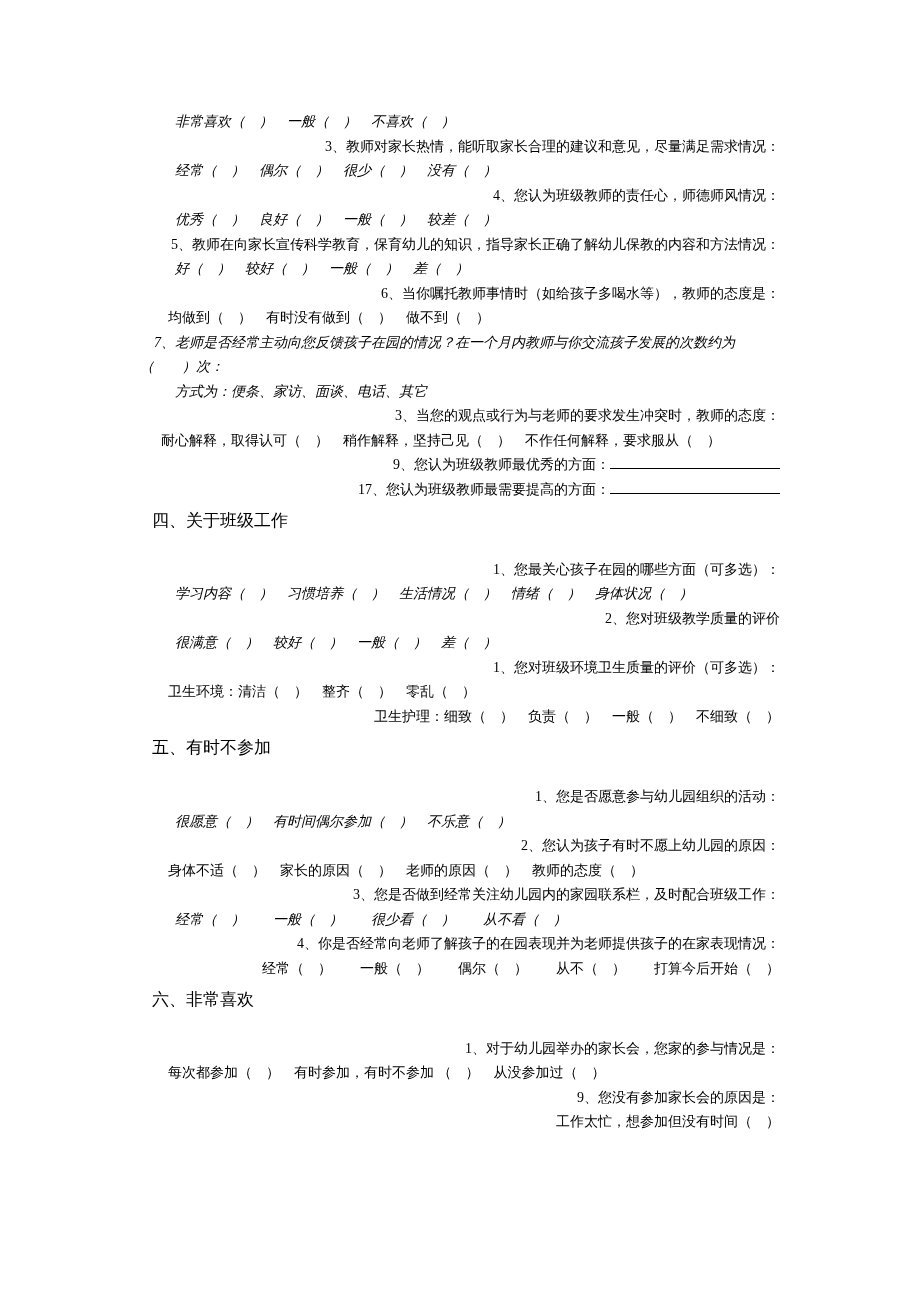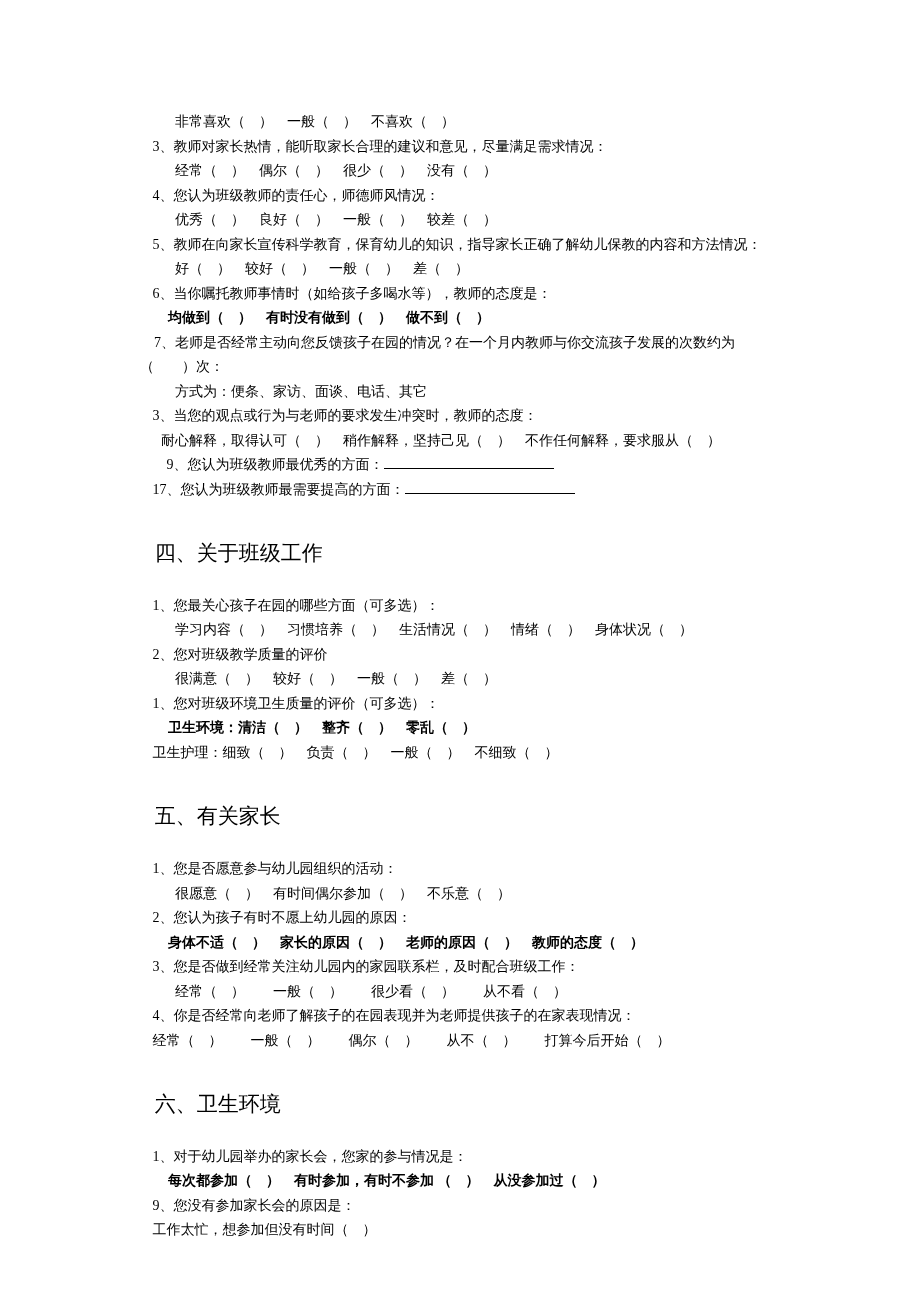--- a/index.html
+++ b/index.html
@@ -7,34 +7,34 @@
       font-size: 14px;
       line-height: 1.75;
       color: #000;
       background: #fff;
       margin: 0;
       padding: 110px 140px 60px 140px;
       width: 920px;
       box-sizing: border-box;
     }
     .section-heading {
-      font-size: 21px;
-      margin: 33px 0 22px 0.7em;
+      font-size: 17px;
+      margin: 4px 0 22px 0.7em;
     }
     .blank {
       display: inline-block;
       border-bottom: 1px solid #000;
       min-width: 170px;
       height: 1em;
       vertical-align: baseline;
     }
-    .indent1 { margin-left: 0.9em; }
-    .indent2 { margin-left: 2em; font-weight: bold; }
-    .indent3 { margin-left: 2.5em; }
-    .noindent { margin-left: 0; }
+    .indent1 { margin-left: 0.9em; text-align: right; }
+    .indent2 { margin-left: 2em; }
+    .indent3 { margin-left: 2.5em; font-style: italic; }
+    .noindent { margin-left: 0; font-style: italic; }
   </style>
 </head>
 <body>
 
 <div class="indent3">非常喜欢（　）　一般（　）　不喜欢（　）</div>
 
 <div class="indent1">3、教师对家长热情，能听取家长合理的建议和意见，尽量满足需求情况：</div>
 <div class="indent3">经常（　）　偶尔（　）　很少（　）　没有（　）</div>
 
 <div class="indent1">4、您认为班级教师的责任心，师德师风情况：</div>
@@ -65,33 +65,33 @@
 <div class="indent1">1、您最关心孩子在园的哪些方面（可多选）：</div>
 <div class="indent3">学习内容（　）　习惯培养（　）　生活情况（　）　情绪（　）　身体状况（　）</div>
 
 <div class="indent1">2、您对班级教学质量的评价</div>
 <div class="indent3">很满意（　）　较好（　）　一般（　）　差（　）</div>
 
 <div class="indent1">1、您对班级环境卫生质量的评价（可多选）：</div>
 <div class="indent2">卫生环境：清洁（　）　整齐（　）　零乱（　）</div>
 <div class="indent1">卫生护理：细致（　）　负责（　）　一般（　）　不细致（　）</div>
 
-<div class="section-heading">五、有关家长</div>
+<div class="section-heading">五、有时不参加</div>
 
 <div class="indent1">1、您是否愿意参与幼儿园组织的活动：</div>
 <div class="indent3">很愿意（　）　有时间偶尔参加（　）　不乐意（　）</div>
 
 <div class="indent1">2、您认为孩子有时不愿上幼儿园的原因：</div>
 <div class="indent2">身体不适（　）　家长的原因（　）　老师的原因（　）　教师的态度（　）</div>
 
 <div class="indent1">3、您是否做到经常关注幼儿园内的家园联系栏，及时配合班级工作：</div>
 <div class="indent3">经常（　）　　一般（　）　　很少看（　）　　从不看（　）</div>
 
 <div class="indent1">4、你是否经常向老师了解孩子的在园表现并为老师提供孩子的在家表现情况：</div>
 <div class="indent1">经常（　）　　一般（　）　　偶尔（　）　　从不（　）　　打算今后开始（　）</div>
 
-<div class="section-heading">六、卫生环境</div>
+<div class="section-heading">六、非常喜欢</div>
 
 <div class="indent1">1、对于幼儿园举办的家长会，您家的参与情况是：</div>
 <div class="indent2">每次都参加（　）　有时参加，有时不参加 （　）　从没参加过（　）</div>
 
 <div class="indent1">9、您没有参加家长会的原因是：</div>
 <div class="indent1">工作太忙，想参加但没有时间（　）</div>
 
 </body></html>

